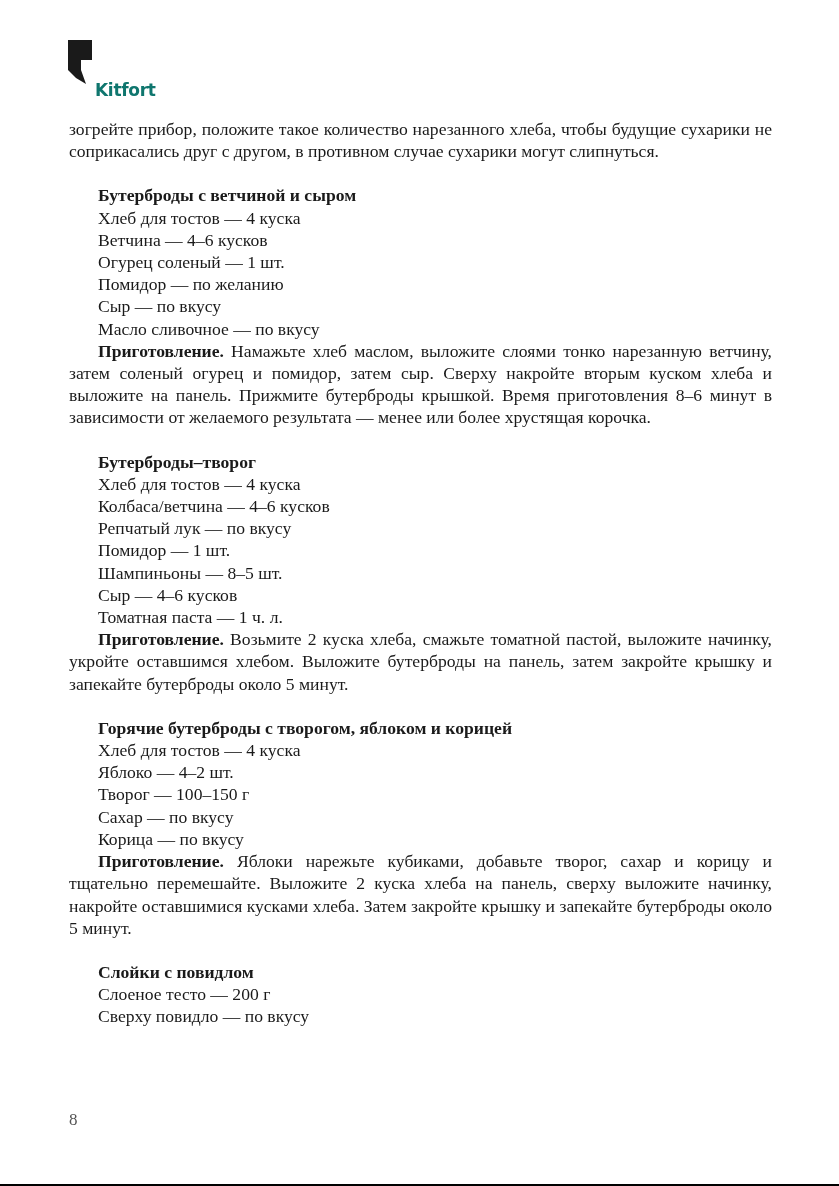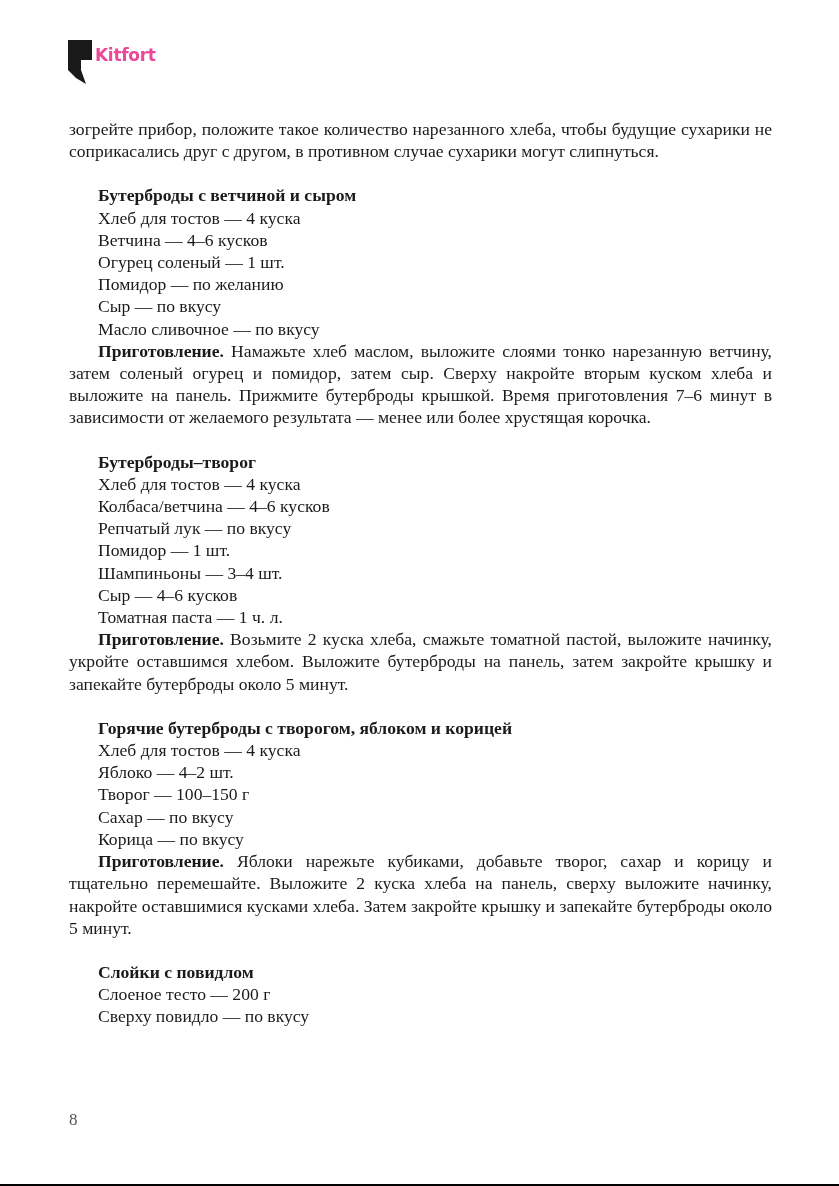--- a/index.html
+++ b/index.html
@@ -6,23 +6,23 @@
     body {
       width: 839px; height: 1186px; position: relative; overflow: hidden;
       font-family: "Liberation Serif", "DejaVu Serif", serif;
       color: #1a1a1a;
     }
     .logo {
       position: absolute; left: 68px; top: 40px; height: 44px; width: 100px;
     }
     .logo svg { position: absolute; left: 0; top: 0; }
     .logo-text {
-      position: absolute; left: 27px; top: 5px;
+      position: absolute; left: 27px; top: 40px;
       font-family: "DejaVu Sans", "Liberation Sans", sans-serif;
-      font-weight: bold; font-size: 17px; letter-spacing: -0.3px; color: #ec4899;
+      font-weight: bold; font-size: 17px; letter-spacing: -0.3px; color: #0f766e;
     }
     .content {
       position: absolute; left: 69px; top: 118px; width: 703px;
       font-size: 17.6px; line-height: 22.2px;
     }
     .para { text-align: justify; text-align-last: left; margin: 0; }
     .indent { text-indent: 29px; }
     .recipe { margin-top: 22px; }
     .recipe-title {
       padding-left: 29px; font-weight: bold; margin: 0;
@@ -51,30 +51,30 @@
   <p class="para">зогрейте прибор, положите такое количество нарезанного хлеба, чтобы будущие сухарики не соприкасались друг с другом, в противном случае сухарики могут слипнуться.</p>
 
   <div class="recipe">
     <p class="recipe-title">Бутерброды с ветчиной и сыром</p>
     <p class="ingredient">Хлеб для тостов — 4 куска</p>
     <p class="ingredient">Ветчина — 4–6 кусков</p>
     <p class="ingredient">Огурец соленый — 1 шт.</p>
     <p class="ingredient">Помидор — по желанию</p>
     <p class="ingredient">Сыр — по вкусу</p>
     <p class="ingredient">Масло сливочное — по вкусу</p>
-    <p class="para indent"><span class="prep-label">Приготовление.</span><span> Намажьте хлеб маслом, выложите слоями тонко нарезанную ветчину, затем соленый огурец и помидор, затем сыр. Сверху накройте вторым куском хлеба и выложите на панель. Прижмите бутерброды крышкой. Время приготовления 7–6 минут в зависимости от желаемого результата — менее или более хрустящая корочка.</span></p>
+    <p class="para indent"><span class="prep-label">Приготовление.</span><span> Намажьте хлеб маслом, выложите слоями тонко нарезанную ветчину, затем соленый огурец и помидор, затем сыр. Сверху накройте вторым куском хлеба и выложите на панель. Прижмите бутерброды крышкой. Время приготовления 8–6 минут в зависимости от желаемого результата — менее или более хрустящая корочка.</span></p>
   </div>
 
   <div class="recipe">
     <p class="recipe-title">Бутерброды–творог</p>
     <p class="ingredient">Хлеб для тостов — 4 куска</p>
     <p class="ingredient">Колбаса/ветчина — 4–6 кусков</p>
     <p class="ingredient">Репчатый лук — по вкусу</p>
     <p class="ingredient">Помидор — 1 шт.</p>
-    <p class="ingredient">Шампиньоны — 3–4 шт.</p>
+    <p class="ingredient">Шампиньоны — 8–5 шт.</p>
     <p class="ingredient">Сыр — 4–6 кусков</p>
     <p class="ingredient">Томатная паста — 1 ч. л.</p>
     <p class="para indent"><span class="prep-label">Приготовление.</span><span> Возьмите 2 куска хлеба, смажьте томатной пастой, выложите начинку, укройте оставшимся хлебом. Выложите бутерброды на панель, затем закройте крышку и запекайте бутерброды около 5 минут.</span></p>
   </div>
 
   <div class="recipe">
     <p class="recipe-title">Горячие бутерброды с творогом, яблоком и корицей</p>
     <p class="ingredient">Хлеб для тостов — 4 куска</p>
     <p class="ingredient">Яблоко — 4–2 шт.</p>
     <p class="ingredient">Творог — 100–150 г</p>

